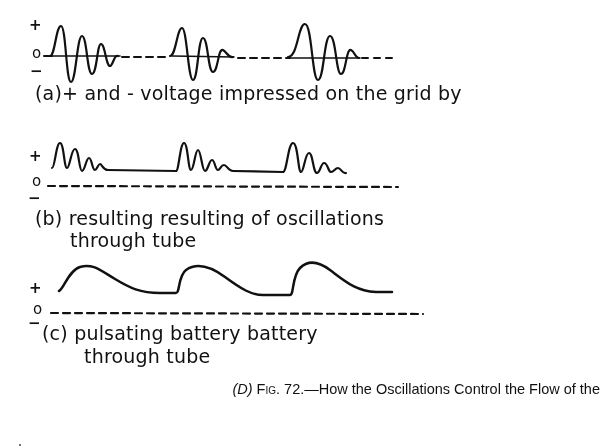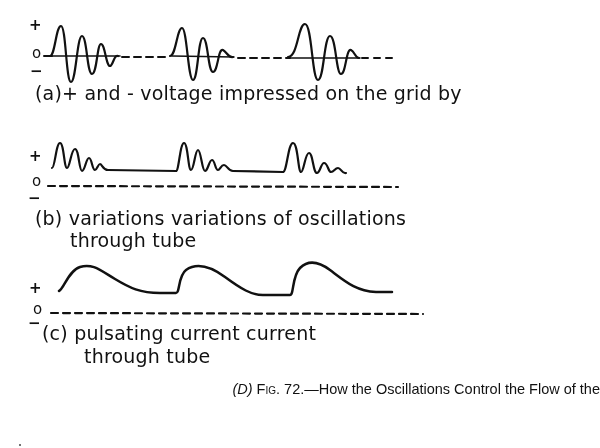--- a/index.html
+++ b/index.html
@@ -67,30 +67,30 @@
 
   <div class="hand l1" style="left:35px; top:82px;">
     <span>(a)</span><span>+ and - voltage impressed on the grid by</span>
   </div>
 
   <div class="axis-mark" style="left:29px; top:149px;">+</div>
   <div class="axis-mark" style="left:32px; top:174px; font-weight:normal;">o</div>
   <div class="axis-mark" style="left:28px; top:191px;">−</div>
 
   <div class="hand l1" style="left:35px; top:207px;">
-    <span>(b)</span> <span>variations variations of oscillations</span>
+    <span>(b)</span> <span>resulting resulting of oscillations</span>
   </div>
   <div class="hand l2" style="left:70px; top:229px;">through tube</div>
 
   <div class="axis-mark" style="left:29px; top:281px;">+</div>
   <div class="axis-mark" style="left:33px; top:302px; font-weight:normal;">o</div>
   <div class="axis-mark" style="left:28px; top:316px;">−</div>
 
   <div class="hand l1" style="left:42px; top:322px;">
-    <span>(c)</span> <span>pulsating current current</span>
+    <span>(c)</span> <span>pulsating battery battery</span>
   </div>
   <div class="hand l2" style="left:84px; top:345px;">through tube</div>
 
   <div class="caption" style="top:381px;">
     <i>(D)</i>
     <span class="sc">Fig.</span>
     <span>72.</span><span>—How the Oscillations Control the Flow of the</span>
   </div>
 
   <div class="speck" style="left:19px; top:444px;"></div>

